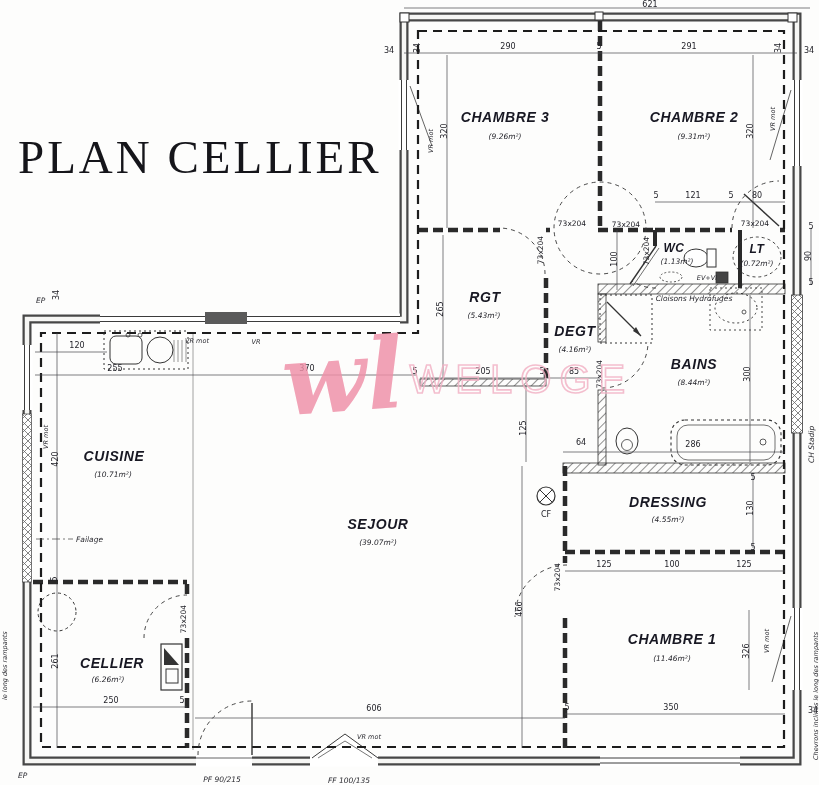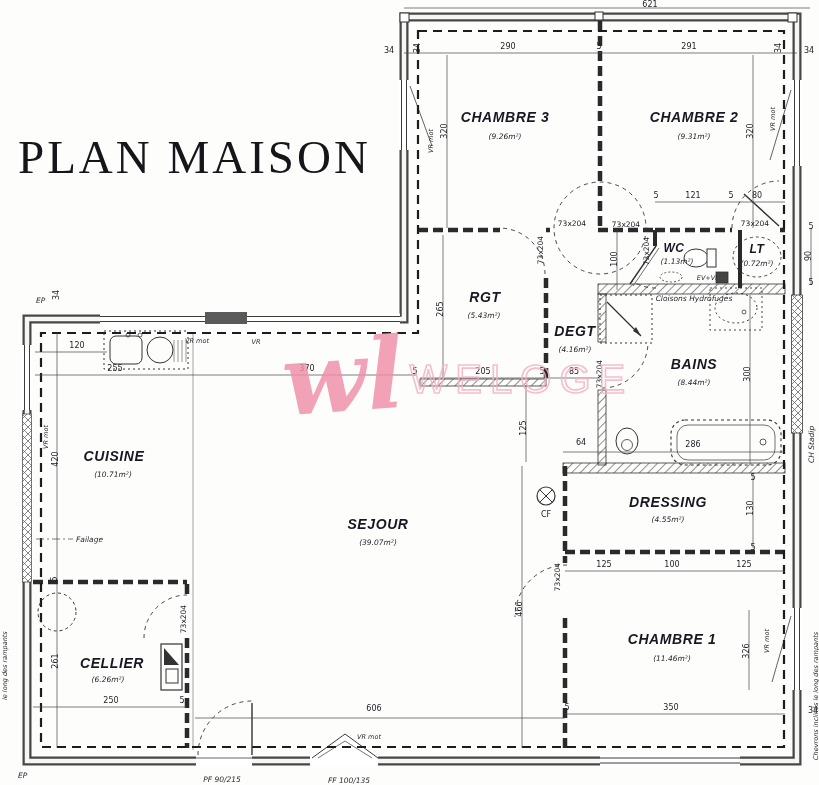--- a/index.html
+++ b/index.html
@@ -22,21 +22,21 @@
   .ar{font-family:"DejaVu Sans",sans-serif;font-style:italic;font-size:7.5px;fill:#23232a;}
   .an{font-family:"DejaVu Sans",sans-serif;font-style:italic;font-size:7.5px;fill:#2a2a30;}
   .an-sm{font-size:6.5px;}
   .mid{text-anchor:middle;}
 </style>
 </head>
 <body>
 
 <div id="stage">
 
-  <div id="plan-title">PLAN MAISON</div>
+  <div id="plan-title">PLAN CELLIER</div>
 
   <svg width="819" height="785" viewBox="0 0 819 785">
     <defs>
       <pattern id="hatch" width="6" height="6" patternUnits="userSpaceOnUse" patternTransform="rotate(45)">
         <line x1="0" y1="0" x2="0" y2="6" stroke="#555" stroke-width="1.3"></line>
       </pattern>
       <pattern id="xhatch" width="7" height="7" patternUnits="userSpaceOnUse">
         <path d="M0,0 L7,7 M7,0 L0,7" stroke="#666" stroke-width="0.8"></path>
       </pattern>
     </defs>

